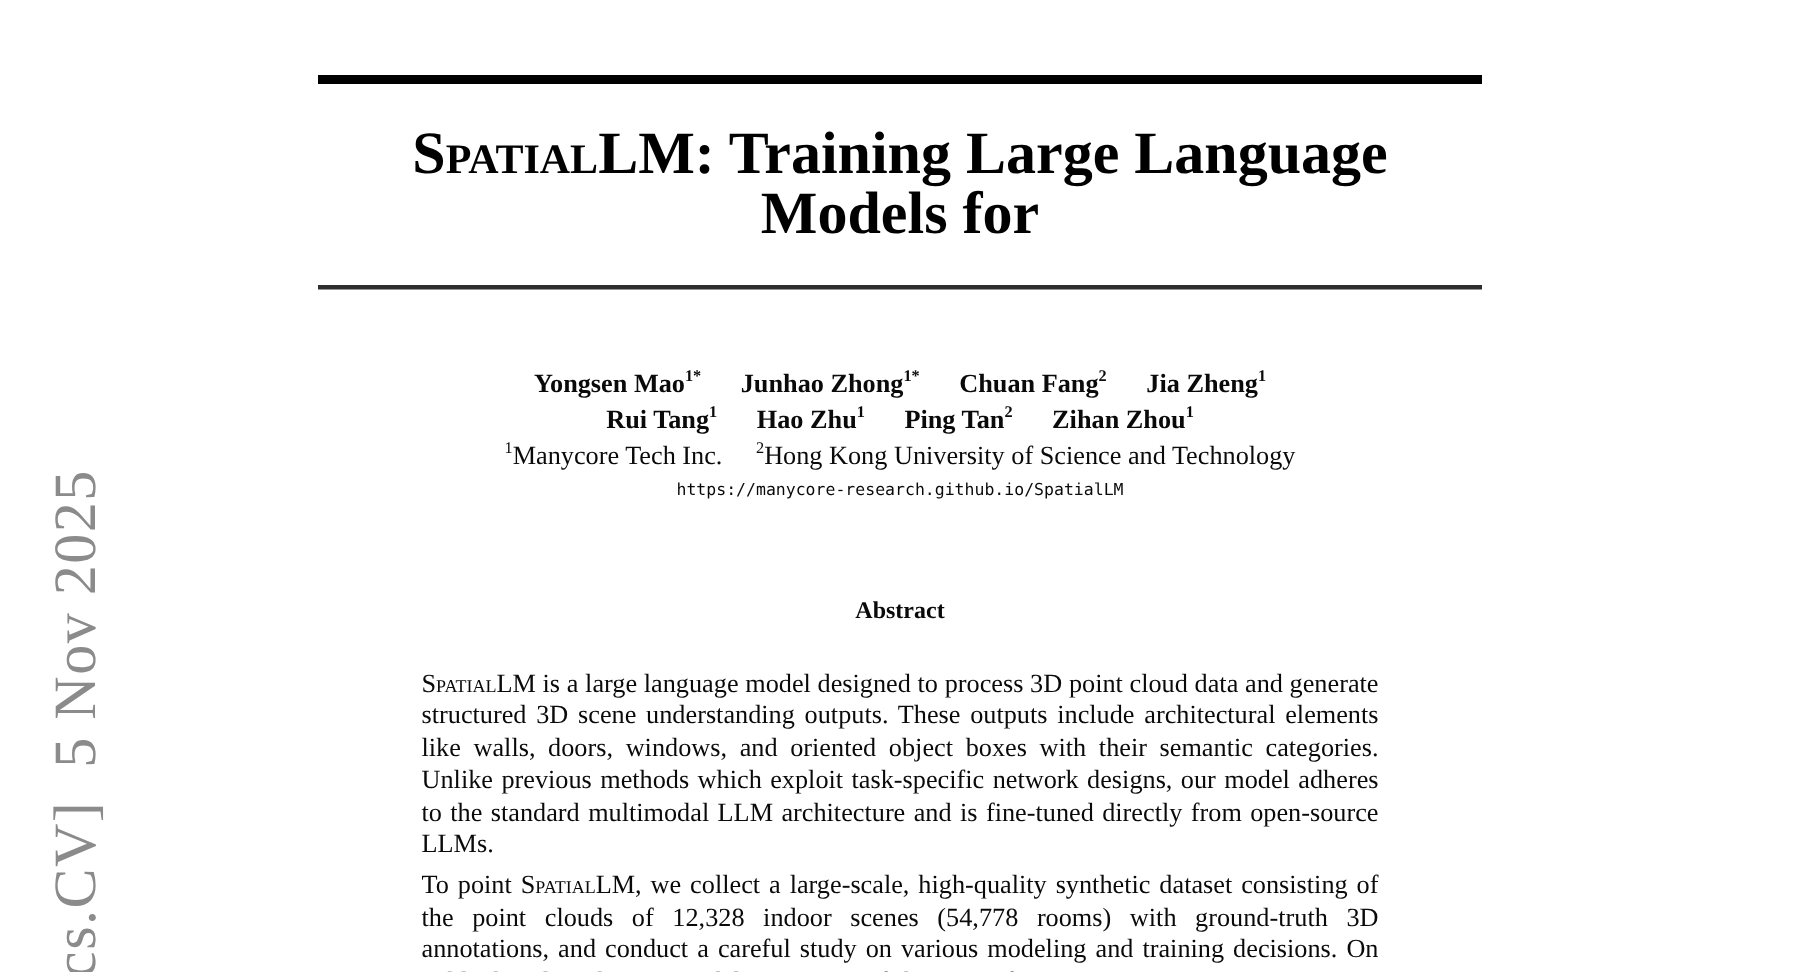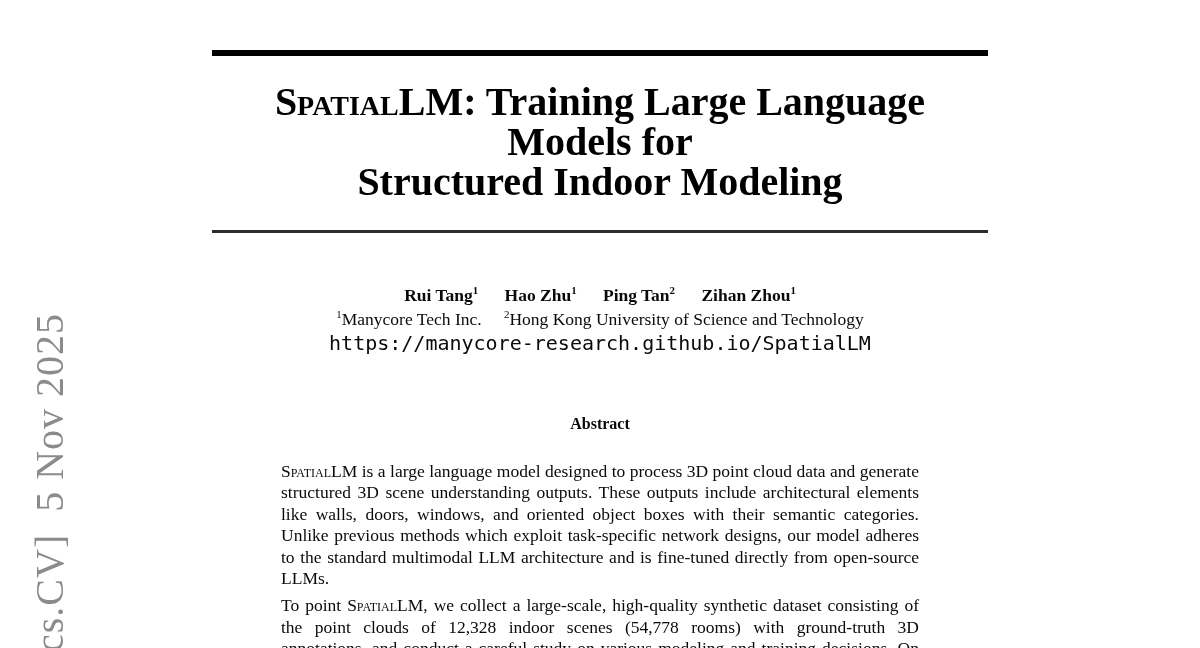--- a/index.html
+++ b/index.html
@@ -49,21 +49,21 @@
   .author { margin: 0 11px; white-space: nowrap; }
   sup { font-size: 62%; line-height: 0; }
 
   .affils { font-size: 17.5px; line-height: 23px; margin-top: 1px; }
   .affil { margin: 18px 9px; white-space: nowrap; text-align: right; }
 
   .paper-url {
     display: block;
     margin-top: 1px;
     font-family: "DejaVu Sans Mono", "Liberation Mono", monospace;
-    font-size: 20px;
+    font-size: 11px;
     line-height: 22px;
     color: #0a0a0a;
     text-decoration: none;
     text-align: center;
   }
 
   .abstract-heading {
     margin-top: 57px;
     text-align: center;
     font-weight: bold;
@@ -86,26 +86,31 @@
 
 <div class="page">
 
   <div class="watermark">cs.CV]  5 Nov 2025</div>
 
   <div class="content">
 
     <div class="rule-thick"></div>
 
     <h1 class="title"><span class="sc">SpatialLM</span><span>: Training Large Language Models for</span><br>
-      <span>Structured Indoor Modeling</span>
     </h1>
 
     <div class="rule-thin"></div>
 
     <div class="authors">
+      <div class="author-row">
+        <span class="author"><span>Yongsen Mao</span><sup>1*</sup></span>
+        <span class="author"><span>Junhao Zhong</span><sup>1*</sup></span>
+        <span class="author"><span>Chuan Fang</span><sup>2</sup></span>
+        <span class="author"><span>Jia Zheng</span><sup>1</sup></span>
+      </div>
       <div class="author-row">
         <span class="author"><span>Rui Tang</span><sup>1</sup></span>
         <span class="author"><span>Hao Zhu</span><sup>1</sup></span>
         <span class="author"><span>Ping Tan</span><sup>2</sup></span>
         <span class="author"><span>Zihan Zhou</span><sup>1</sup></span>
       </div>
       <div class="affils">
         <span class="affil"><sup>1</sup><span>Manycore Tech Inc.</span></span>
         <span class="affil"><sup>2</sup><span>Hong Kong University of Science and Technology</span></span>
       </div>

